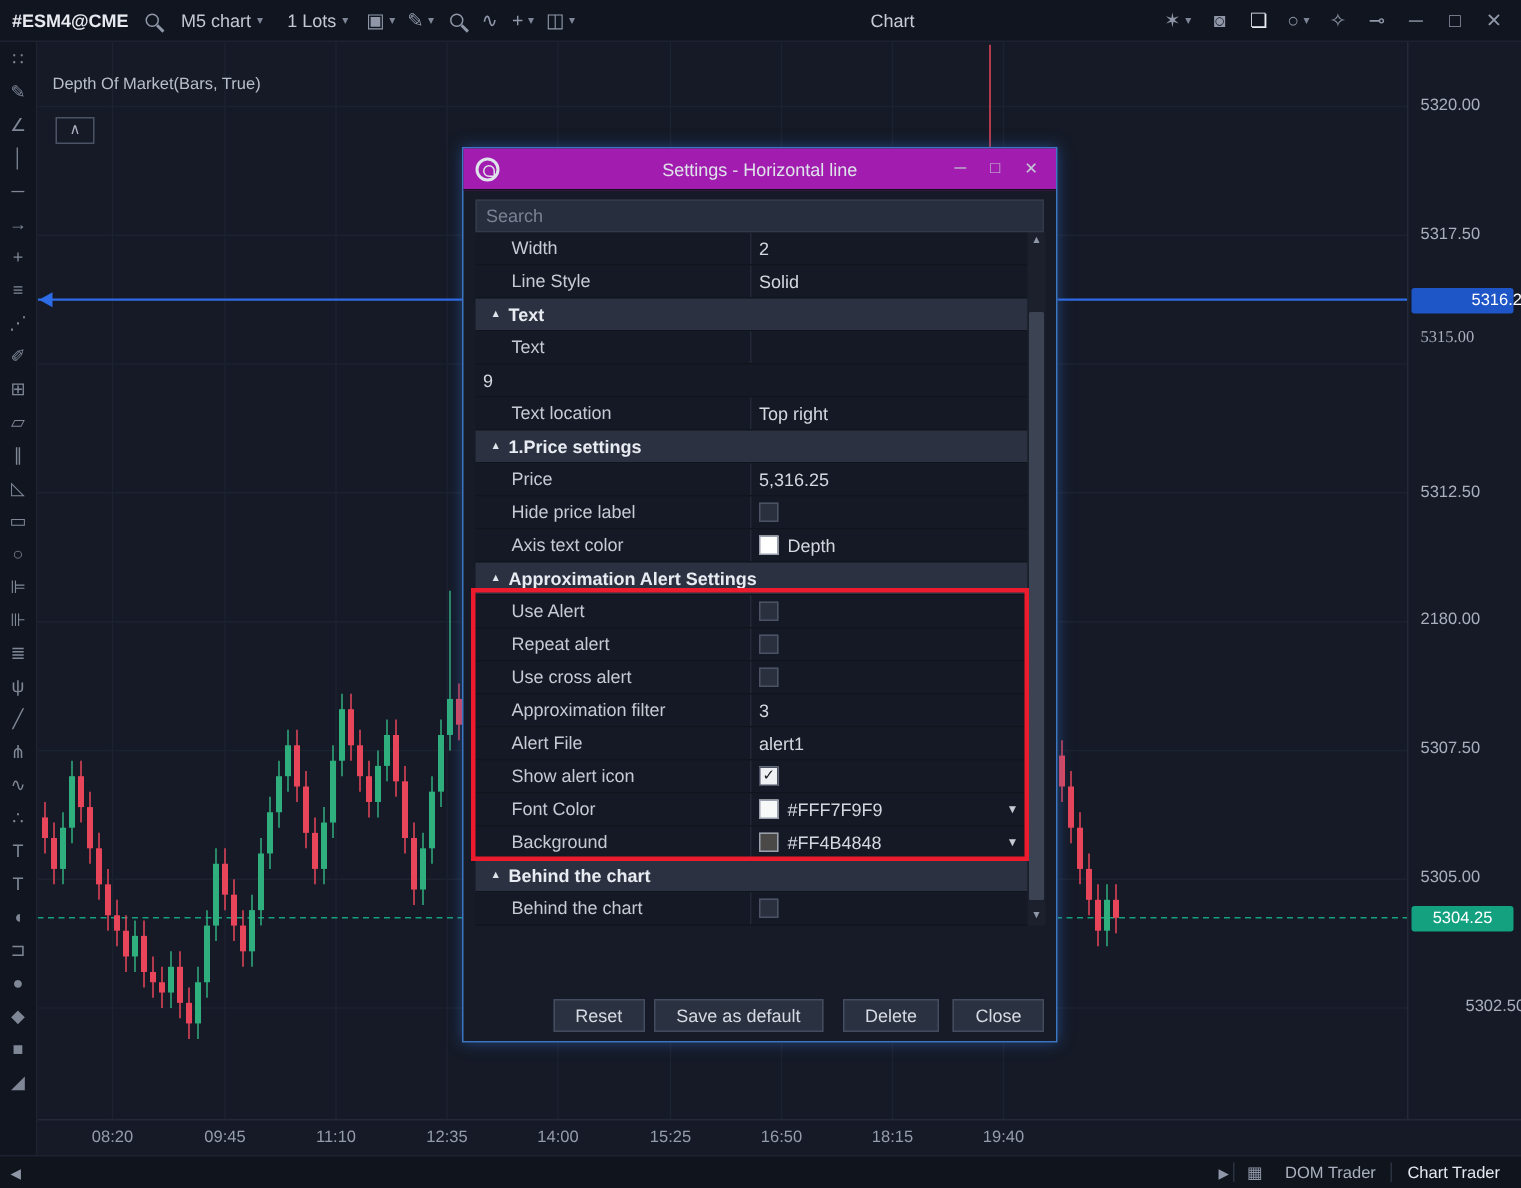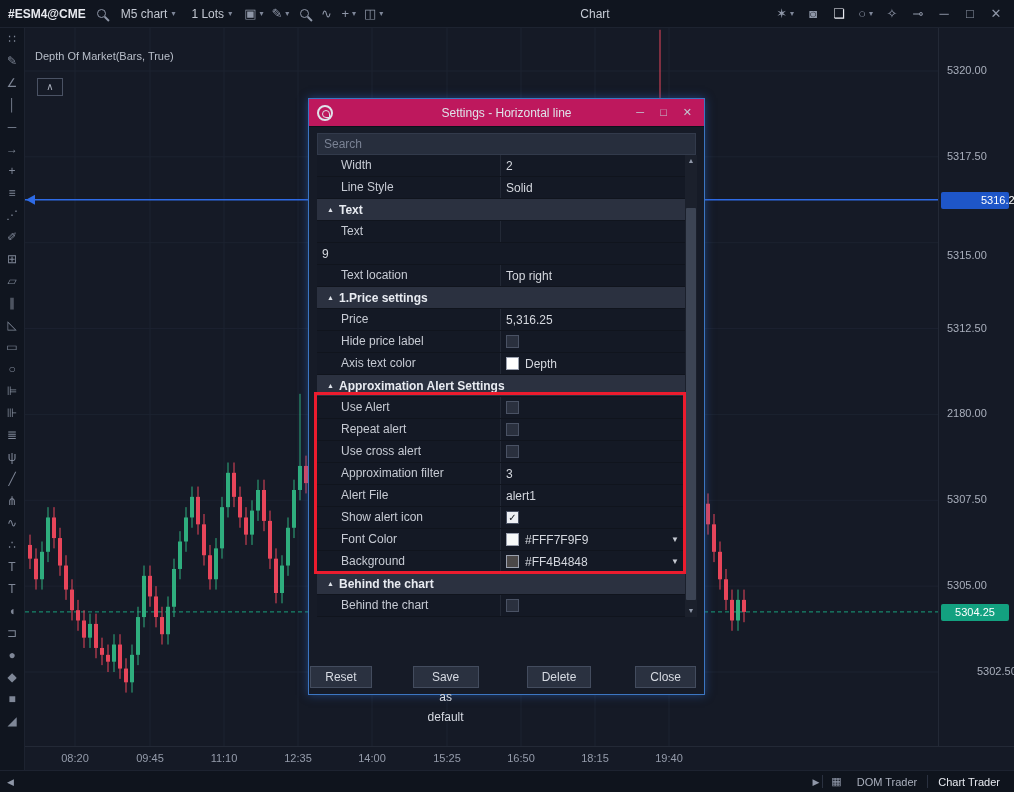--- a/index.html
+++ b/index.html
@@ -49,21 +49,21 @@
   .sb-arrow { font-size:9px; color:#8f97a8; padding:0 3px; }
   .sb-spacer { flex:1; }
   .sb-icon { font-size:11px; color:#8f97a8; margin:0 5px 0 8px; }
   .sb-item { padding:0 10px; white-space:nowrap; }
   .sb-item.active { color:#e6e9ef; }
   .sb-div { width:1px; height:13px; background:#2a3140; }
 
   
   .dialog { position:absolute; left:308px; top:98px; width:397px; height:597px; background:#161b27;
             border:1px solid #3c76c2; box-shadow:0 0 9px rgba(45,100,190,.55); z-index:40; }
-  .dlg-titlebar { height:28px; background:#be185d; border-bottom:1px solid #0e121b; display:flex; align-items:center; position:relative;gap:36px; }
+  .dlg-titlebar { height:28px; background:#a21caf; border-bottom:1px solid #0e121b; display:flex; align-items:center; position:relative;gap:36px; }
   .dlg-logo { width:16px; height:16px; border:2px solid #dfe3ea; border-radius:50%; margin-left:8px; position:relative; }
   .dlg-logo::after { content:''; position:absolute; left:3px; top:3px; width:6px; height:6px; border:1.5px solid #dfe3ea; border-radius:50% 50% 0 50%; }
   .dlg-title { position:absolute; left:0; right:0; text-align:center; color:#dfe3ea; font-size:12px; pointer-events:none; }
   .dlg-controls { margin-left:auto; display:flex; gap:16px; padding-right:12px; color:#c3c8d2; font-size:11px; z-index:1; }
   .dlg-search-wrap { margin:6px 8px 0 8px; }
   input.search { width:100%; height:22px; background:#272e3d; border:1px solid #323a4b; color:#dfe3ea;
                  font-size:12px; padding:0 6px; outline:none; font-family:"Liberation Sans",sans-serif; }
   input.search::placeholder { color:#7a8294; }
 
   .grid { position:absolute; left:8px; top:56px; width:368px; }
@@ -78,21 +78,21 @@
               line-height:11px; font-size:10px; color:#14181f; }
   .checkbox.checked { background:#eef0f4; }
   .swatch { width:13px; height:13px; border:1px solid #9aa0ae; margin-right:6px; flex:0 0 13px; }
   .val-caret { position:absolute; right:6px; font-size:8px; color:#c6cad2; }
 
   .dlg-scrollbar { position:absolute; right:7px; top:56px; width:12px; height:462px; background:#1b202c; }
   .scroll-btn { position:absolute; left:0; width:12px; height:12px; font-size:7px; color:#8f97a8; text-align:center; line-height:12px; }
   .scroll-btn.up { top:0; } .scroll-btn.down { bottom:0; }
   .scroll-thumb { position:absolute; left:1px; width:10px; top:53px; height:392px; background:#3c4454; border-radius:1px; }
 
-  .dlg-buttons { position:absolute; top:567px; right:8px; display:flex; align-items:center;gap:35px; }
+  .dlg-buttons { position:absolute; top:567px; right:8px; display:flex; align-items:center; }
   .btn { height:22px; background:#2a3140; border:1px solid #434c5e; color:#d6dae2; font-size:12px;
          line-height:20px; text-align:center; padding:0 14px; margin-left:6px; font-family:"Liberation Sans",sans-serif; }
   .btn[data-name="delete-button"] { margin-left:13px; }
   .btn[data-name="close-button"]  { margin-left:9px; }
 
   
   .red-box { position:absolute; left:314px; top:392px; width:372px; height:182px; border:3px solid #ec1c2e;
              z-index:50; pointer-events:none; }
 </style>
 </head>
@@ -466,21 +466,21 @@
     <line x1="0" x2="913" y1="171.78625000000002" y2="171.78625000000002" stroke="#2e6be6" stroke-width="1.5"></line>
     <path d="M1 171.78625000000002 l9 -5 l0 10 z" fill="#2e6be6"></path>
   </svg>
 
 <div class="dom-label" data-name="indicator-label">Depth Of Market(Bars, True)</div>
 <div class="collapse-box" data-name="indicator-collapse-button">∧</div>
 
 <div class="price-axis" data-name="price-axis">
     <div class="pa-label" data-name="price-axis-label" style="top: 36px;">5320.00</div>
     <div class="pa-label" data-name="price-axis-label" style="top: 121.858px;">5317.50</div>
-    <div class="pa-label" data-name="price-axis-label" style="top: 221px;">5315.00</div>
+    <div class="pa-label" data-name="price-axis-label" style="top: 191px; font-family: Liberation Serif, serif;">5315.00</div>
     <div class="pa-label" data-name="price-axis-label" style="top: 293.572px;">5312.50</div>
     <div class="pa-label" data-name="price-axis-label" style="top: 379.43px;">2180.00</div>
     <div class="pa-label" data-name="price-axis-label" style="top: 465.288px;">5307.50</div>
     <div class="pa-label" data-name="price-axis-label" style="top: 551.145px;">5305.00</div>
     <div class="pa-label" data-name="price-axis-label" style="top: 637.003px; margin-left: 30px;">5302.50</div>
     <div class="pa-tag" data-name="active-price-tag" style="top: 163.786px; background: rgb(30, 86, 200); padding-left: 40px;">5316.25</div>
     <div class="pa-tag" data-name="last-price-tag" style="top: 575.902px; background: rgb(19, 161, 128);">5304.25</div>
   </div>
 <div class="time-axis" data-name="time-axis">
     <div class="ta-label" data-name="time-axis-label" style="left: 50px;">08:20</div>

